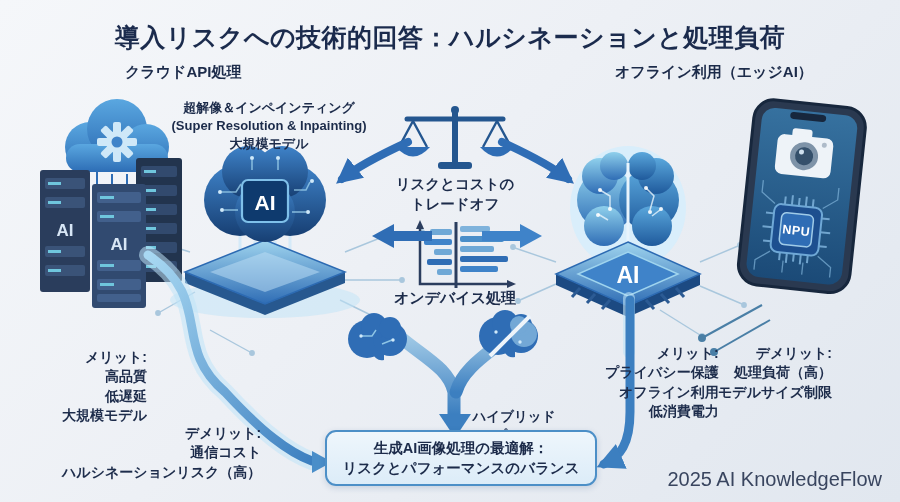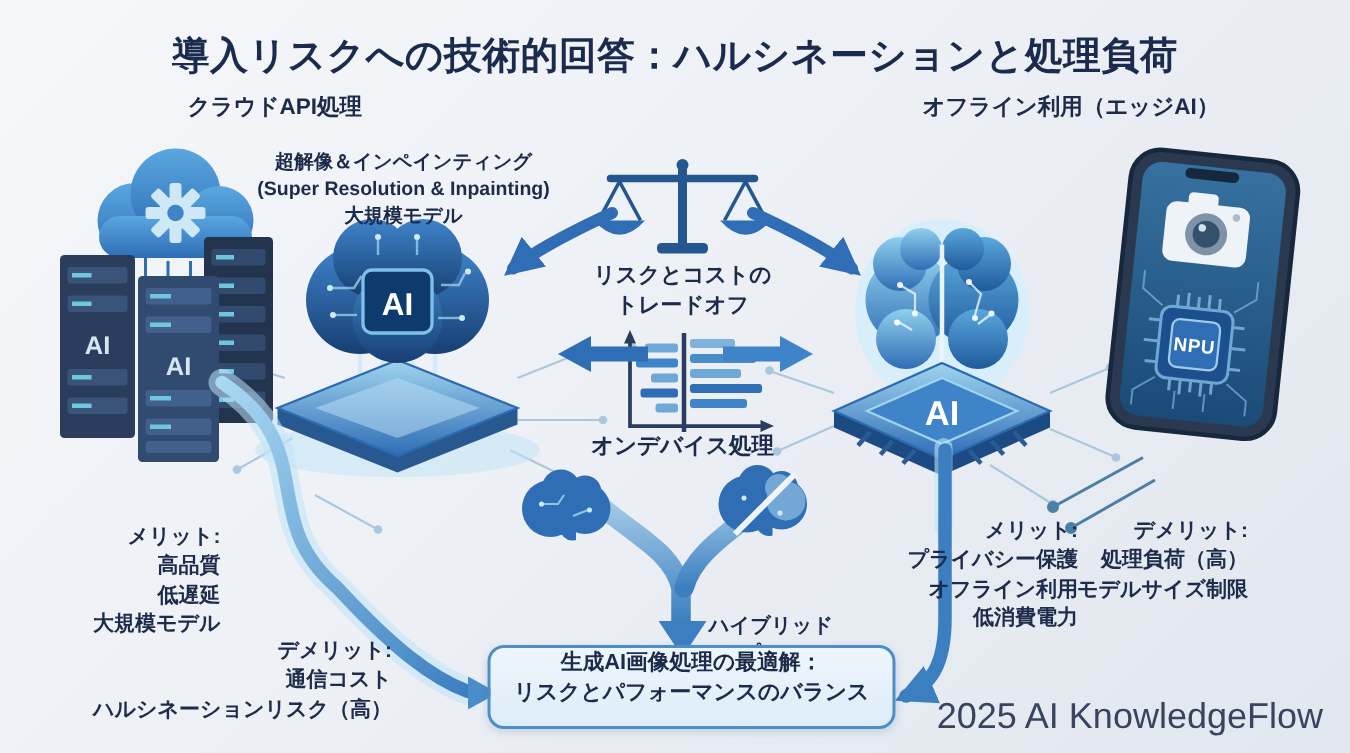--- a/index.html
+++ b/index.html
@@ -14,25 +14,25 @@
   .title{left:0;right:0;top:20px;font-size:25px;letter-spacing:0.5px;color:#1b2b4d;}
   .col-label{font-size:15px;color:#1c2b4a;}
   .annot{font-size:13px;color:#1c2b4a;}
   .mid-label{font-size:14.5px;color:#1c2b4a;}
   .list{font-size:14px;color:#1d2c4b;text-align:right;}
   .opt-label{font-size:13.5px;color:#1c2b4a;}
   .conclusion-box{
     position:absolute;left:325px;top:430px;width:268px;height:52px;
     border:2px solid #4c8fc7;border-radius:11px;
     background:linear-gradient(180deg,#eef6fc 0%,#dcecf8 100%);
-    display:flex;justify-content:center;
+    display:flex;align-items:center;justify-content:center;
     box-shadow:0 2px 6px rgba(40,80,130,.18);
   }
   .conclusion-box .txt{position:static;font-size:14.5px;}
-  .footer{right:18px;bottom:8px;font-size:24px;color:#39455f;}
+  .footer{right:18px;bottom:8px;font-size:20px;color:#39455f;}
   svg{position:absolute;left:0;top:0;}
 </style>
 </head>
 <body>
 
 <div class="stage">
 
   <svg width="900" height="502" viewBox="0 0 900 502">
     <defs>
       <linearGradient id="gCloud" x1="0" y1="0" x2="0" y2="1">

